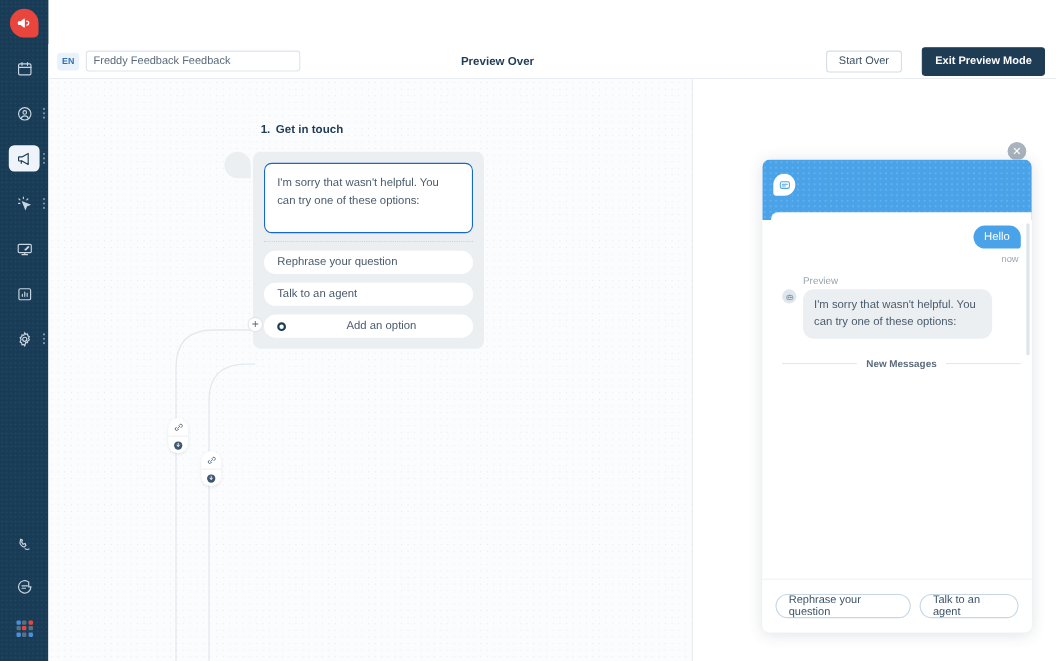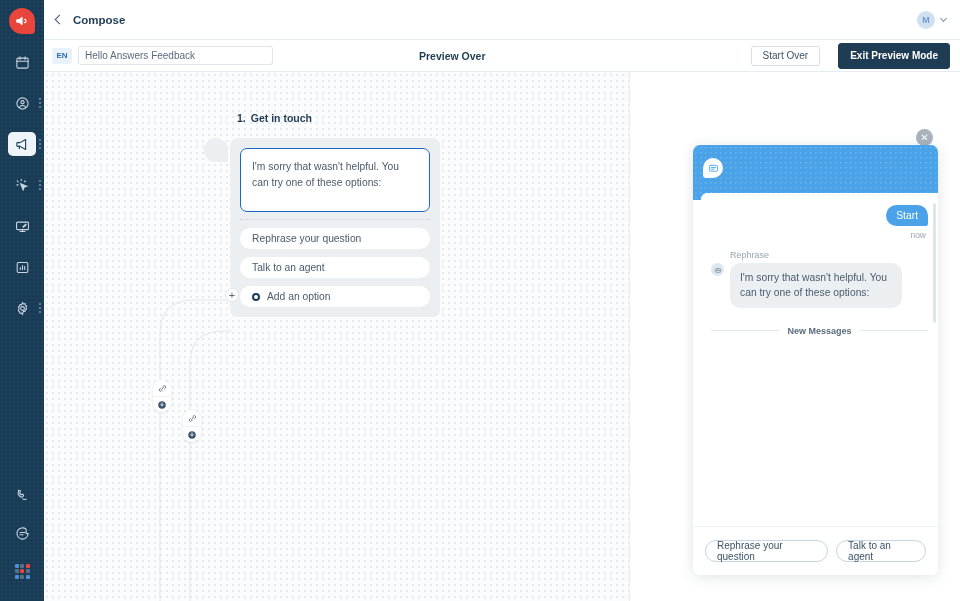--- a/index.html
+++ b/index.html
@@ -130,21 +130,21 @@
     background: #fff; border: 1.6px solid #1868c9; border-radius: 7px;
     min-height: 64px; padding: 10px 11px;
     font-size: 10.3px; line-height: 1.55; color: #4a5b6c;
   }
   .sep-dotted { margin: 7px 0 8px 0; border-top: 1px dotted #c9d2da; }
   .opt {
     background: #fff; border-radius: 14px; height: 21px;
     display: flex; align-items: center; padding: 0 12px;
     font-size: 10.3px; color: #4a5b6c; margin-bottom: 8px;
   }
-  .opt:last-child { margin-bottom: 0; }
+  .opt:last-child { margin-bottom: 0; gap: 48px; }
   .opt .plus-dot {
     width: 8px; height: 8px; border-radius: 50%; border: 2px solid #1f3c55;
     margin-right: 7px; flex: none;
   }
   .plus-fab {
     position: absolute; left: 181px; top: 216px; width: 14px; height: 14px;
     background: #fff; border: 1px solid #e0e6ec; border-radius: 50%;
     display: flex; align-items: center; justify-content: center;
     font-size: 11px; color: #5a6b7c; line-height: 1;
   }
@@ -350,32 +350,24 @@
             <span class="r"></span>
             <span></span>
           <span class="b"></span>
             <span></span>
             <span class="b"></span>
         </div>
       </div>
     </div>
   </div>
 
-  <div class="topbar">
-    <span class="chev-left"></span>
-    <span class="compose-title">Compose</span>
-    <div class="topbar-right">
-      <div class="avatar">M</div>
-      <span class="chev-down"></span>
-    </div>
-  </div>
 
   <div class="toolbar">
     <div class="lang-badge">EN</div>
-    <div class="flow-name" title="Untitled flow">Hello Answers Feedback</div>
+    <div class="flow-name" title="Untitled flow">Freddy Feedback Feedback</div>
     <div class="preview-label">Preview Over</div>
     <div class="toolbar-right">
       <div class="btn-light">Start Over</div>
       <div class="btn-dark">Exit Preview Mode</div>
     </div>
   </div>
 
   <div class="canvas">
 
     <svg class="wires" width="585" height="529">
@@ -450,35 +442,35 @@
       <div class="chat-logo">
         <svg width="11" height="11" viewBox="0 0 24 24" fill="none" stroke="currentColor" stroke-width="2" stroke-linecap="round">
             <rect x="3" y="5" width="18" height="13" rx="3"></rect>
             <path d="M7 10h10M7 13.5h6"></path>
           </svg>
       </div>
     </div>
 
     <div class="chat-body">
       <div class="row-right">
-        <div class="bub-user">Start</div>
+        <div class="bub-user">Hello</div>
         <div class="stamp">now</div>
       </div>
 
       <div class="row-bot">
         <div class="bot-avatar">
           <svg width="8" height="8" viewBox="0 0 24 24" fill="none" stroke="currentColor" stroke-width="2">
               <rect x="4" y="8" width="16" height="11" rx="3"></rect>
               <circle cx="9" cy="13" r="1.4" fill="currentColor"></circle>
               <circle cx="15" cy="13" r="1.4" fill="currentColor"></circle>
               <path d="M12 5v3"></path>
             </svg>
         </div>
         <div>
-          <div class="bot-name">Rephrase</div>
+          <div class="bot-name">Preview</div>
           <div class="bub-bot">I'm sorry that wasn't helpful. You can try one of these options:</div>
         </div>
       </div>
 
       <div class="newmsg">
         <span class="ln"></span>
         <span class="tx">New Messages</span>
         <span class="ln"></span>
       </div>
     </div>

